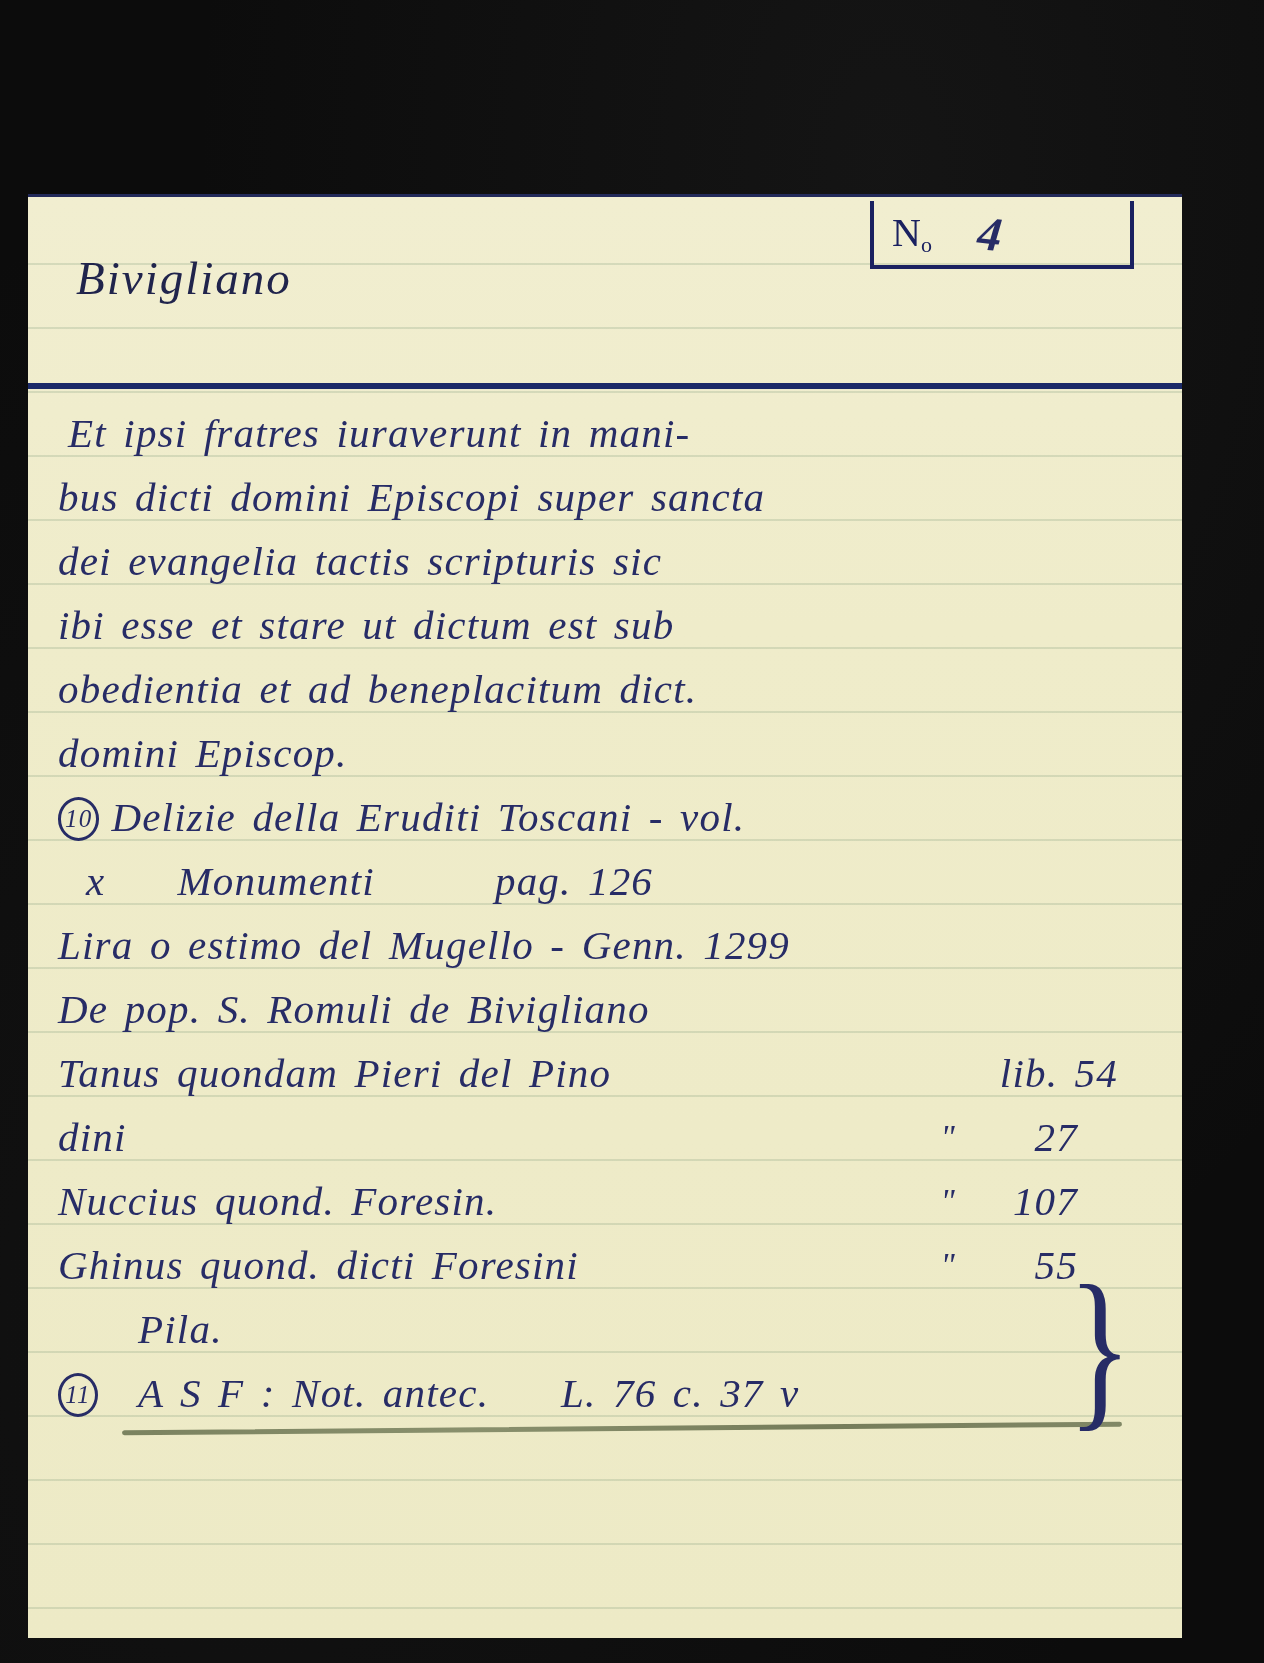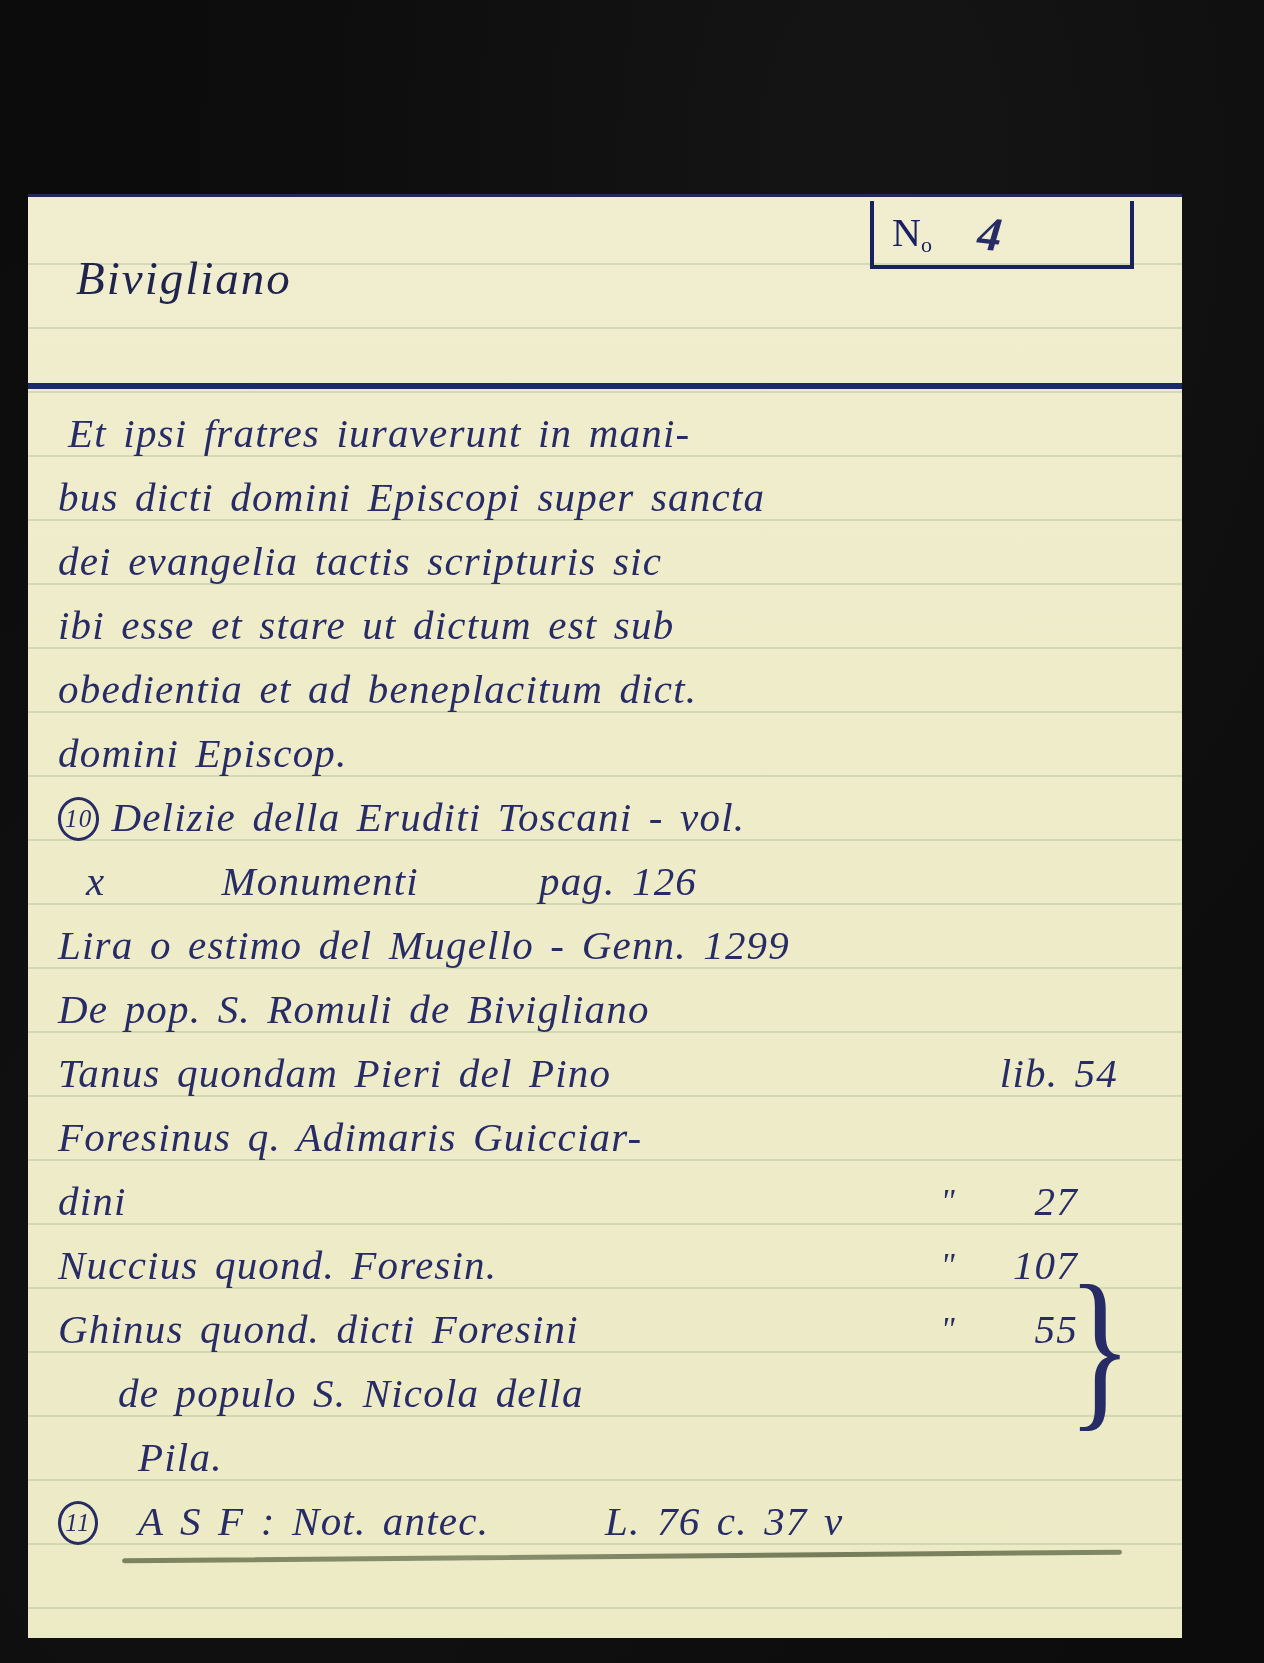--- a/index.html
+++ b/index.html
@@ -67,21 +67,21 @@
     display:inline-flex;align-items:center;justify-content:center;
     min-width:40px;height:44px;padding:0 4px;box-sizing:border-box;
     border:3px solid #272c66;border-radius:50%;
     font-size:25px;line-height:1;margin-right:12px;
     transform:translateY(-4px);
   }
   .ditto{position:absolute;right:208px;font-size:34px;}
   .val{position:absolute;right:86px;}
   .val.lib{right:46px;}
   .col-gap1{margin-left:28px;}
-  .col-gap2{margin-left:116px;text-align:right;}
+  .col-gap2{margin-left:72px;text-align:right;}
   .col-gap3{margin-left:120px;}
   .brace{
     position:absolute;right:40px;top:1080px;
     font-size:178px;line-height:140px;color:#272c66;
     transform:scaleX(0.75);font-style:normal;
   }
   .pencil{
     position:absolute;left:64px;width:1000px;bottom:-6px;height:5px;
     background:linear-gradient(90deg,#6e7754,#7e8663 35%,#68704e 70%,#757d5b);
     border-radius:3px;opacity:.9;transform:rotate(-0.5deg);
@@ -110,25 +110,23 @@
         <div class="line"><span class="txt">bus dicti domini Episcopi super sancta</span></div>
         <div class="line"><span class="txt">dei evangelia tactis scripturis sic</span></div>
         <div class="line"><span class="txt">ibi esse et stare ut dictum est sub</span></div>
         <div class="line"><span class="txt">obedientia et ad beneplacitum dict.</span></div>
         <div class="line"><span class="txt">domini Episcop.</span></div>
         <div class="line"><span class="badge">10</span><span class="txt">Delizie della Eruditi Toscani - vol.</span></div>
         <div class="line"><span class="col-gap1">x</span><span class="col-gap2">Monumenti</span><span class="col-gap3">pag. 126</span></div>
         <div class="line"><span class="txt">Lira o estimo del Mugello - Genn. 1299</span></div>
         <div class="line"><span class="txt">De pop. S. Romuli de Bivigliano</span></div>
         <div class="line"><span class="txt">Tanus quondam Pieri del Pino</span><span class="val lib">lib. 54</span></div>
-        <div class="line"><span class="txt">Foresinus q. Adimaris Guicciar-</span></div>
         <div class="line"><span class="txt">dini</span><span class="ditto">"</span><span class="val">27</span></div>
         <div class="line"><span class="txt">Nuccius quond. Foresin.</span><span class="ditto">"</span><span class="val">107</span></div>
         <div class="line"><span class="txt">Ghinus quond. dicti Foresini</span><span class="ditto">"</span><span class="val">55</span></div>
-        <div class="line" style="margin-left: 60px;"><span class="txt">de populo S. Nicola della</span></div>
         <div class="line" style="margin-left: 80px;"><span class="txt">Pila.</span></div>
         <div class="line"><span class="badge">11</span><span class="col-gap1">A S F : Not. antec.</span><span class="col-gap2">L. 76 c. 37 v</span><div class="pencil"></div></div>
       </div>
 
     <div class="brace">}</div>
   </div>
 
 </div>
 
 </body></html>

